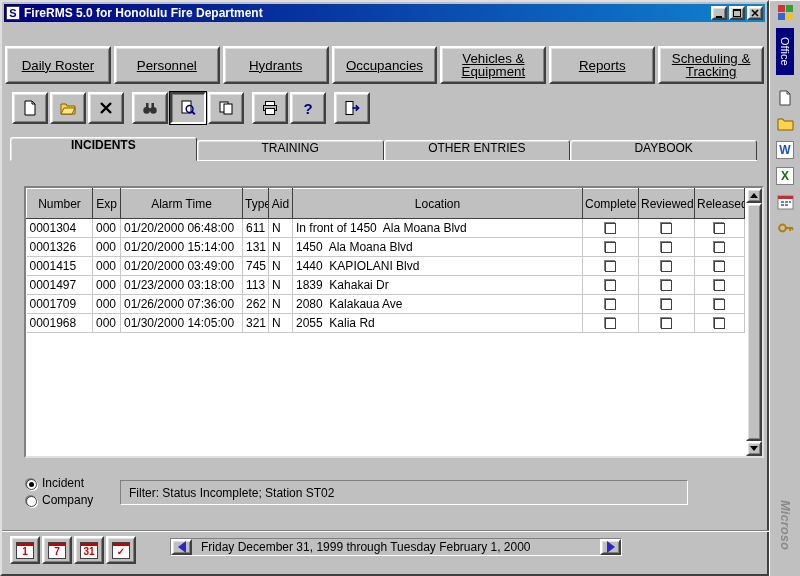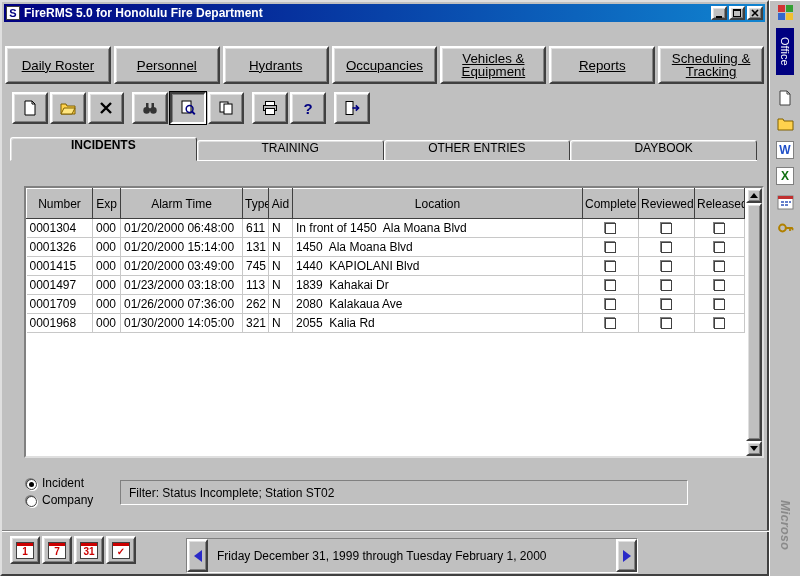--- a/index.html
+++ b/index.html
@@ -139,21 +139,21 @@
   .cal-row { position:absolute; left:8px; top:534px; display:flex; gap:2px; }
   .cal-btn { width:30px; height:28px; display:flex; align-items:center; justify-content:center; padding:0; }
   .cal-ic {
     width:18px; height:17px; background:#fff; border:1px solid #404040;
     position:relative; display:flex; align-items:flex-end; justify-content:center;
     color:#c00; font-weight:bold; font-size:10px; line-height:12px;
   }
   .cal-ic::before { content:""; position:absolute; top:0; left:0; right:0; height:3px; background:#c00; }
 
   .date-nav {
-    position:absolute; left:184px; top:536px; width:452px; height:35px;
+    position:absolute; left:168px; top:536px; width:452px; height:18px;
     display:flex; background:#c0c0c0;
   }
   .dn-btn { width:21px; display:flex; align-items:center; justify-content:center; padding:0; }
   .tri-left  { width:0; height:0; border:6px solid transparent; border-left:none; border-right:8px solid #2929c8; }
   .tri-right { width:0; height:0; border:6px solid transparent; border-right:none; border-left:8px solid #2929c8; }
   .dn-text { flex:1; display:flex; align-items:center; padding-left:9px; white-space:nowrap; overflow:hidden; }
 
   
   .office-bar {
     position:absolute; right:0; top:0; width:31px; height:576px;

